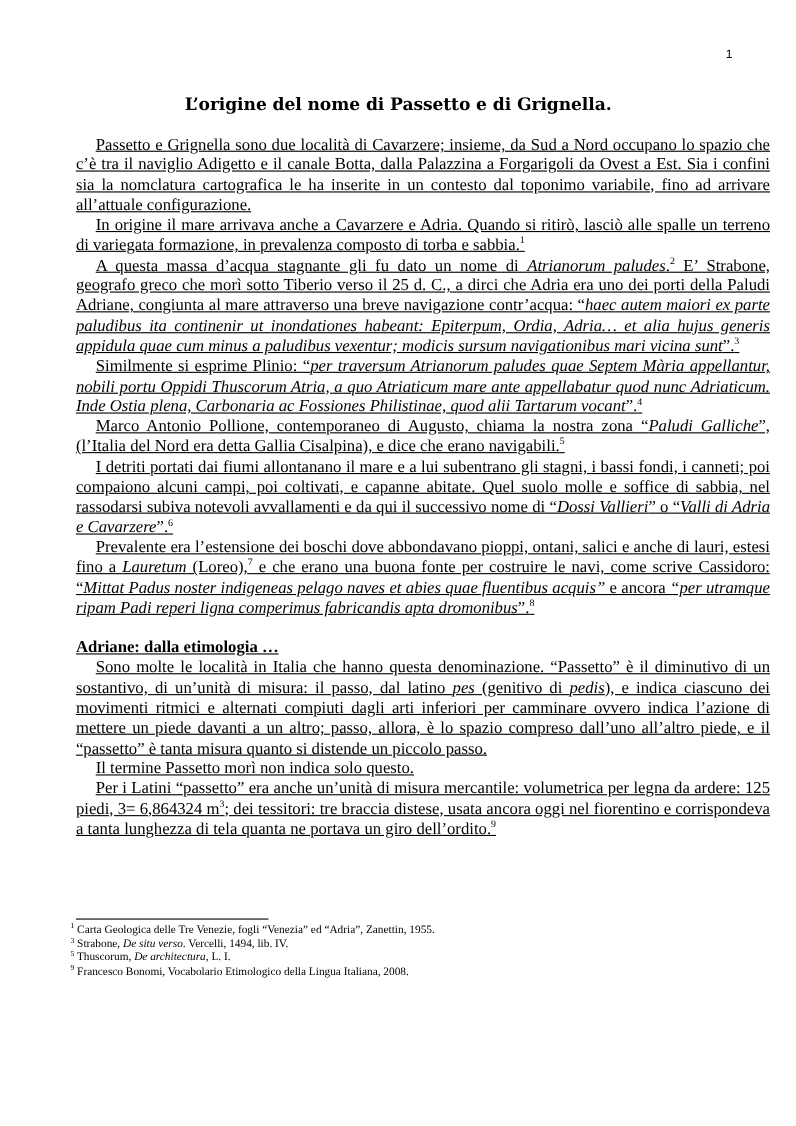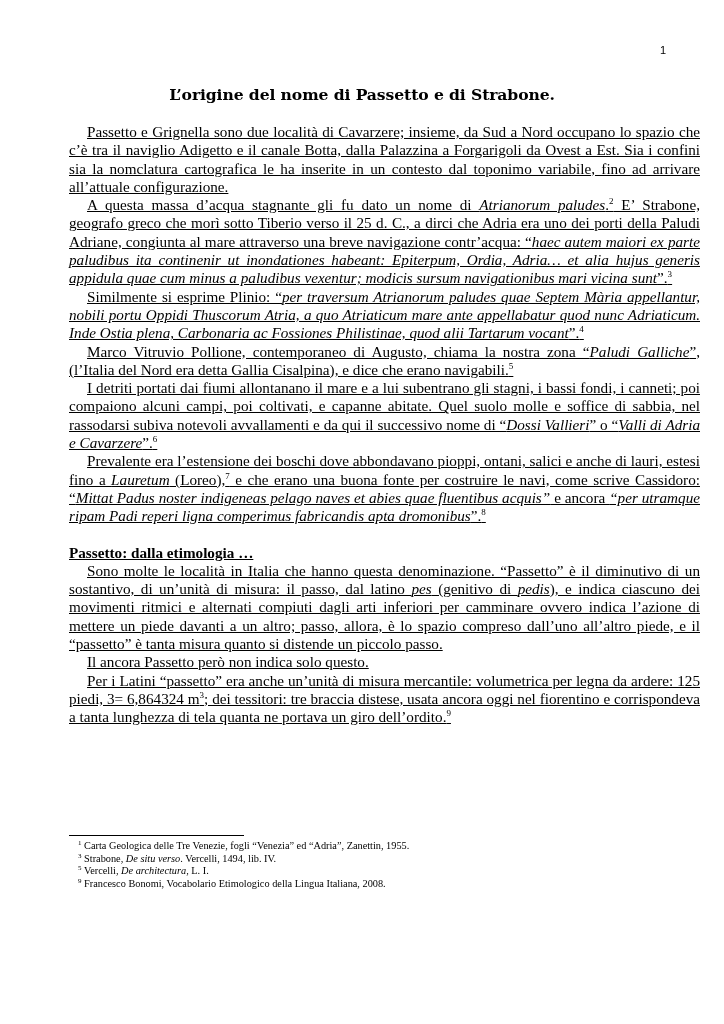--- a/index.html
+++ b/index.html
@@ -7,48 +7,49 @@
   .page-number { position: absolute; top: 44px; right: 58px; font-family: "Liberation Sans", sans-serif; font-size: 11px; }
   .title { position: absolute; top: 85px; left: 0; width: 724px; text-align: center;
            font-family: "DejaVu Serif", serif; font-weight: bold; font-size: 15.6px; letter-spacing: -0.1px; }
   .body { position: absolute; top: 123px; left: 69px; width: 631px;
           font-family: "Liberation Serif", serif; font-size: 15.2px; line-height: 18.3px; text-align: justify; }
   .body p { margin: 0; text-indent: 18px; text-decoration: underline; }
   .body p.heading { text-indent: 0; font-weight: bold; margin-top: 18px; }
   .body p.after-heading { text-indent: 18px; }
   sup { font-size: 9px; line-height: 0; vertical-align: 6px; }
   .fn-rule { position: absolute; top: 835px; left: 69px; width: 175px; border-top: 1px solid #000; }
-  .footnotes { position: absolute; top: 840px; left: 78px; width: 640px;
+  .footnotes { position: absolute; top: 840px; left: 64px; width: 640px;
                font-family: "Liberation Serif", serif; font-size: 10.3px; line-height: 12.5px; }
   .footnotes div { white-space: nowrap; }
   .footnotes sup { font-size: 7px; vertical-align: 4px; }
   i { font-style: italic; }
 </style>
 </head>
 <body>
 
 <div class="page-number">1</div>
-<div class="title">L’origine del nome di Passetto e di Strabone.</div>
+<div class="title">L’origine del nome di Passetto e di Grignella.</div>
 
 <div class="body">
   <div id="intro">
       <p><span>Passetto e Grignella sono due località di Cavarzere; insieme, da Sud a Nord occupano lo spazio che c’è tra il naviglio Adigetto e il canale Botta, dalla Palazzina a Forgarigoli da Ovest a Est. Sia i confini sia la nomclatura cartografica le ha inserite in un contesto dal toponimo variabile, fino ad arrivare all’attuale configurazione.</span></p>
+      <p><span>In origine il mare arrivava anche a Cavarzere e Adria. Quando si ritirò, lasciò alle spalle un terreno di variegata formazione, in prevalenza composto di torba e sabbia.</span><sup>1</sup></p>
       <p><span>A questa massa d’acqua stagnante gli fu dato un nome di </span><i>Atrianorum paludes</i><span>.</span><sup>2</sup><span> E’ Strabone, geografo greco che morì sotto Tiberio verso il 25 d. C., a dirci che Adria era uno dei porti della Paludi Adriane, congiunta al mare attraverso una breve navigazione contr’acqua: “</span><i>haec autem maiori ex parte paludibus ita continenir ut inondationes habeant: Epiterpum, Ordia, Adria… et alia hujus generis appidula quae cum minus a paludibus vexentur; modicis sursum navigationibus mari vicina sunt</i><span>”.</span><sup>3</sup></p>
       <p><span>Similmente si esprime Plinio: “</span><i>per traversum Atrianorum paludes quae Septem Mària appellantur, nobili portu Oppidi Thuscorum Atria, a quo Atriaticum mare ante appellabatur quod nunc Adriaticum. Inde Ostia plena, Carbonaria ac Fossiones Philistinae, quod alii Tartarum vocant</i><span>”.</span><sup>4</sup></p>
-      <p><span>Marco Vitruvio Pollione, contemporaneo di Augusto, chiama la nostra zona “</span><i>Paludi Galliche</i><span>”, (l’Italia del Nord era detta Gallia Cisalpina), e dice che erano navigabili.</span><sup>5</sup></p>
+      <p><span>Marco Antonio Pollione, contemporaneo di Augusto, chiama la nostra zona “</span><i>Paludi Galliche</i><span>”, (l’Italia del Nord era detta Gallia Cisalpina), e dice che erano navigabili.</span><sup>5</sup></p>
       <p><span>I detriti portati dai fiumi allontanano il mare e a lui subentrano gli stagni, i bassi fondi, i canneti; poi compaiono alcuni campi, poi coltivati, e capanne abitate. Quel suolo molle e soffice di sabbia, nel rassodarsi subiva notevoli avvallamenti e da qui il successivo nome di “</span><i>Dossi Vallieri</i><span>” o “</span><i>Valli di Adria e Cavarzere</i><span>”.</span><sup>6</sup></p>
       <p><span>Prevalente era l’estensione dei boschi dove abbondavano pioppi, ontani, salici e anche di lauri, estesi fino a </span><i>Lauretum</i><span> (Loreo),</span><sup>7</sup><span> e che erano una buona fonte per costruire le navi, come scrive Cassidoro: “</span><i>Mittat Padus noster indigeneas pelago naves et abies quae fluentibus acquis”</i><span> e ancora </span><i>“per utramque ripam Padi reperi ligna comperimus fabricandis apta dromonibus</i><span>”.</span><sup>8</sup></p>
     </div>
-  <p class="heading">Passetto: dalla etimologia …</p>
+  <p class="heading">Adriane: dalla etimologia …</p>
   <div id="section-body">
       <p class="after-heading"><span>Sono molte le località in Italia che hanno questa denominazione. “Passetto” è il diminutivo di un sostantivo, di un’unità di misura: il passo, dal latino </span><i>pes</i><span> (genitivo di </span><i>pedis</i><span>), e indica ciascuno dei movimenti ritmici e alternati compiuti dagli arti inferiori per camminare ovvero indica l’azione di mettere un piede davanti a un altro; passo, allora, è lo spazio compreso dall’uno all’altro piede, e il “passetto” è tanta misura quanto si distende un piccolo passo.</span></p>
-      <p class="after-heading"><span>Il ancora Passetto però non indica solo questo.</span></p>
+      <p class="after-heading"><span>Il termine Passetto morì non indica solo questo.</span></p>
       <p class="after-heading"><span>Per i Latini “passetto” era anche un’unità di misura mercantile: volumetrica per legna da ardere: 125 piedi, 3= 6,864324 m</span><sup>3</sup><span>; dei tessitori: tre braccia distese, usata ancora oggi nel fiorentino e corrispondeva a tanta lunghezza di tela quanta ne portava un giro dell’ordito.</span><sup>9</sup></p>
     </div>
 </div>
 
 <div class="fn-rule"></div>
 <div class="footnotes" id="footnotes">
     <div><sup>1</sup> <span>Carta Geologica delle Tre Venezie, fogli “Venezia” ed “Adria”, Zanettin, 1955.</span></div>
     <div><sup>3</sup> <span>Strabone, </span><i>De situ verso</i><span>. Vercelli, 1494, lib. IV.</span></div>
-    <div><sup>5</sup> <span>Vercelli, </span><i>De architectura</i><span>, L. I.</span></div>
+    <div><sup>5</sup> <span>Thuscorum, </span><i>De architectura</i><span>, L. I.</span></div>
     <div><sup>9</sup> <span>Francesco Bonomi, Vocabolario Etimologico della Lingua Italiana, 2008.</span></div>
   </div>
 
 </body></html>

